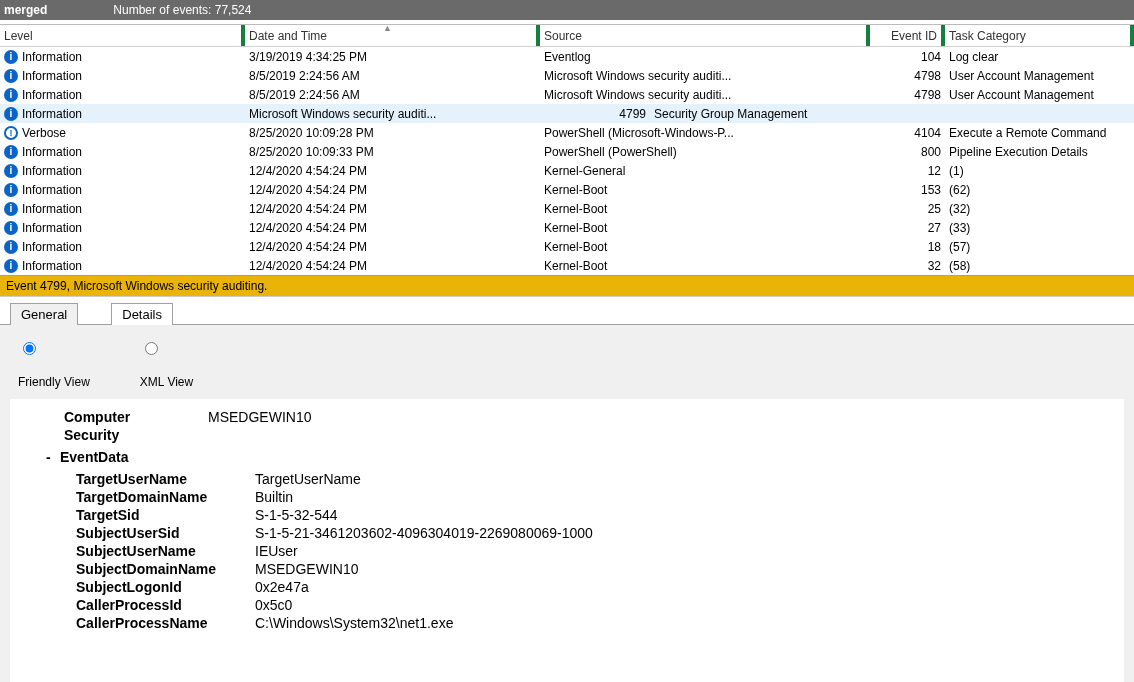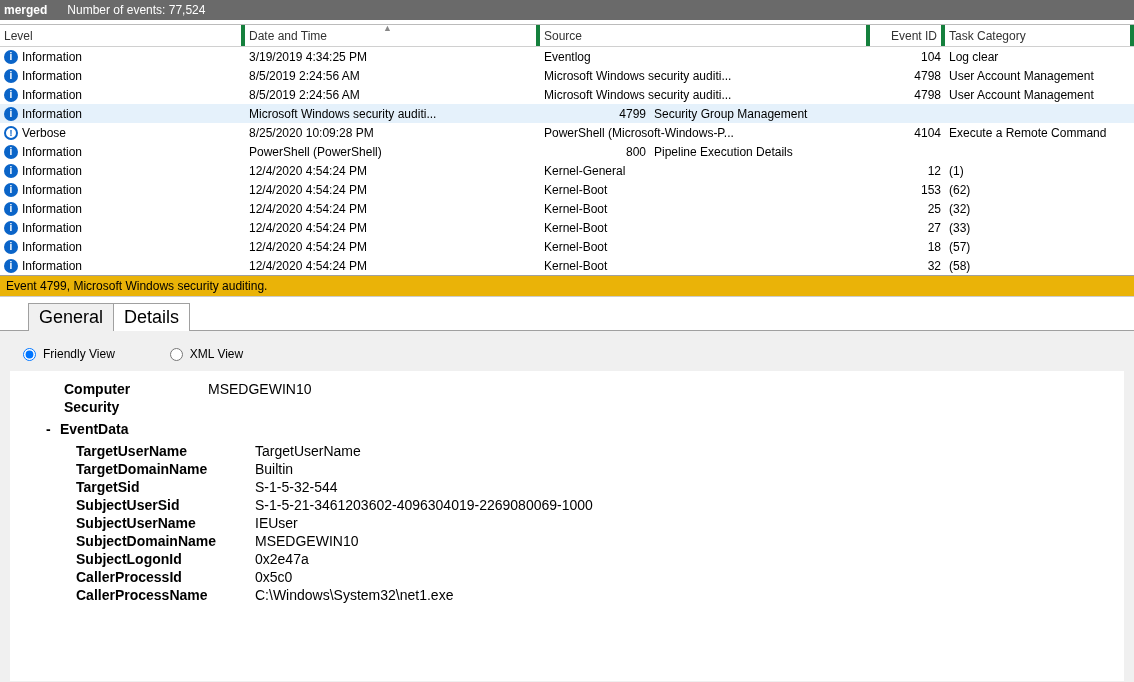--- a/index.html
+++ b/index.html
@@ -13,20 +13,21 @@
     overflow: hidden;
   }
   .title-bar {
     background: #6a6a6a;
     color: #fff;
     height: 20px;
     display: flex;
     align-items: center;
     padding: 0 4px;
     font-size: 12px;
+    gap: 46px;
   }
   .title-bar .merged { font-weight: bold; margin-right: 20px; }
   .event-table {
     border-top: 1px solid #bbb;
     margin-top: 4px;
     width: 100%;
   }
   .event-header {
     display: flex;
     height: 22px;
@@ -81,23 +82,24 @@
     border-top: 1px solid #a0a0a0;
   }
   .details-title {
     padding: 3px 6px;
     font-size: 12px;
     background: #eab308;
     border-bottom: 1px solid #ccc;
   }
   .tabs {
     display: flex;
-    margin: 6px 0 0 28px;
-    font-size: 18px;
+    margin: 6px 0 0 10px;
+    font-size: 13px;
     align-items: flex-end;
+    gap: 34px;
   }
   .tab {
     padding: 3px 10px;
     border: 1px solid #a0a0a0;
     border-bottom: none;
     margin-right: -1px;
     background: #f0f0f0;
     cursor: pointer;
   }
   .tab.active {
@@ -111,21 +113,21 @@
     background: #f0f0f0;
     padding: 8px 10px;
     height: 368px;
   }
   .view-radios {
     display: flex;
     gap: 50px;
     margin: 6px 8px 10px 8px;
     font-size: 12px;
   }
-  .view-radios label { display: flex; align-items: flex-end; gap: 4px; cursor: pointer;}
+  .view-radios label { display: flex; align-items: flex-start; gap: 20px; cursor: pointer; flex-direction: column;}
   .detail-inner {
     background: #fff;
     padding: 10px 24px;
     font-size: 14px;
     height: 310px;
     overflow-y: auto;
   }
   .dl-row { display: flex; margin-bottom: 2px; gap: 12px; }
   .dl-lbl { font-weight: bold; min-width: 130px; }
   .dl-val { padding-left: 2px; }
@@ -217,20 +219,21 @@
         <div class="col col-date">8/25/2020 10:09:28 PM</div>
         <div class="col col-source">PowerShell (Microsoft-Windows-P...</div>
         <div class="col col-eventid">4104</div>
         <div class="col col-task">Execute a Remote Command</div>
       </div>
       <div class="event-row">
         <div class="col col-level">
           <span class="icon icon-info">i</span>
           <span>Information</span>
         </div>
+        <div class="col col-date">8/25/2020 10:09:33 PM</div>
         <div class="col col-source">PowerShell (PowerShell)</div>
         <div class="col col-eventid">800</div>
         <div class="col col-task">Pipeline Execution Details</div>
       </div>
       <div class="event-row">
         <div class="col col-level">
           <span class="icon icon-info">i</span>
           <span>Information</span>
         </div>
         <div class="col col-date">12/4/2020 4:54:24 PM</div>

